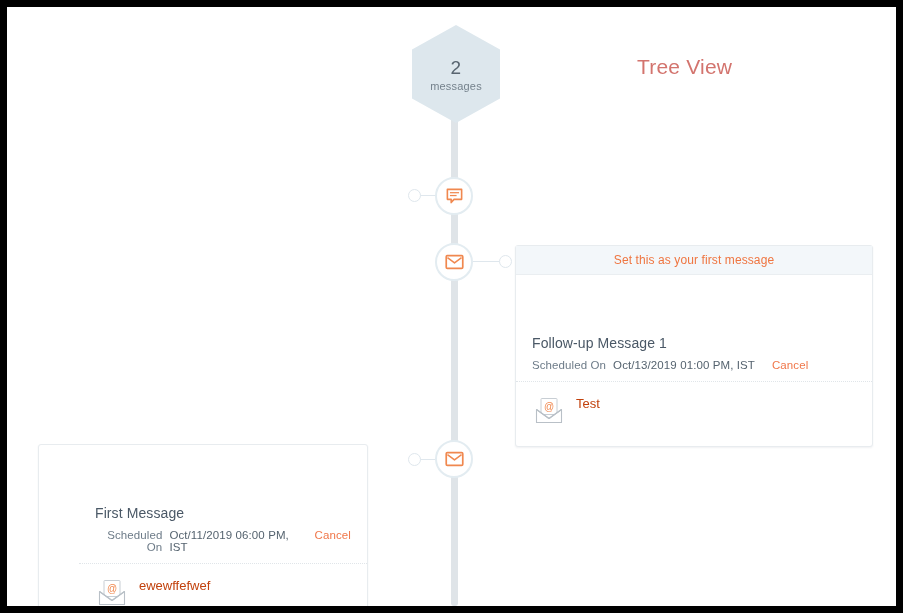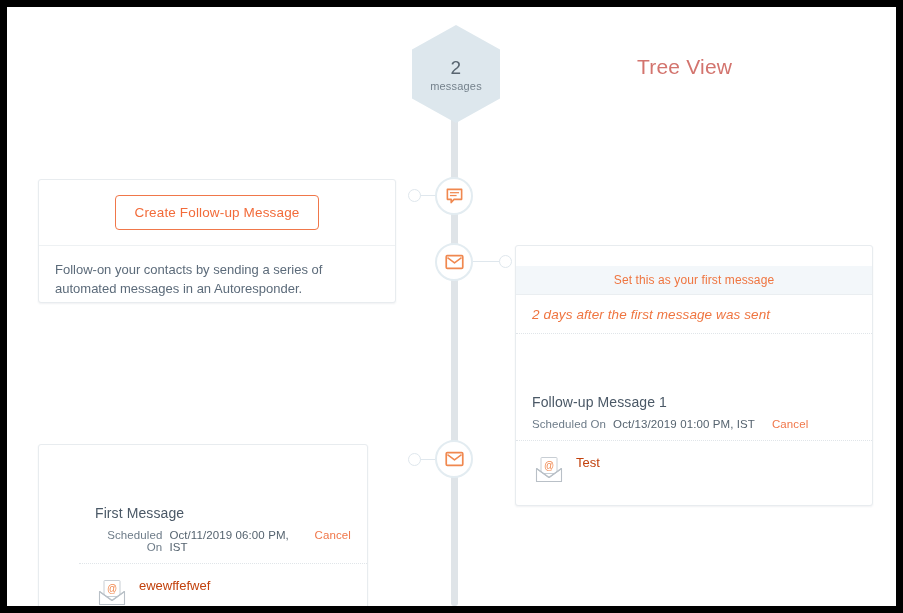--- a/index.html
+++ b/index.html
@@ -148,21 +148,20 @@
   .msg-card-head-bar {
     height: 28px;
     background: #f3f7fa;
     border-bottom: 1px solid #eaeef1;
     display: flex;
     align-items: center;
     justify-content: center;
     font-size: 12px;
     color: #ef7540;
     letter-spacing: 0.1px;
-    margin-top: 20px;
   }
   .msg-delay-row {
     padding: 12px 16px 11px 16px;
     border-bottom: 1px dotted #e0e5e9;
     font-size: 13.5px;
     font-style: italic;
     color: #ef7540;
     letter-spacing: 0.1px;
   }
   .msg-delay-row .num { margin-right: 4px; }
@@ -249,33 +248,24 @@
   <div class="endpoint" style="left:401px; top:446px;"></div>
   <div class="node" style="left:428px; top:433px;">
     <span>
       <svg width="19" height="16" viewBox="0 0 20 16">
         <rect x="1.3" y="1.3" width="17.4" height="13.4" rx="1.2" fill="none" stroke="#f0884f" stroke-width="1.8"></rect>
         <path d="M2.6 3.4 L10 9 L17.4 3.4" fill="none" stroke="#f0884f" stroke-width="1.6" stroke-linejoin="round"></path>
       </svg>
     </span>
   </div>
 
-  <div class="card" id="create-card">
-    <div class="create-btn-row">
-      <button class="create-btn">Create Follow-up Message</button>
-    </div>
-    <div class="create-desc">Follow-on your contacts by sending a series of automated messages in an Autoresponder.</div>
-  </div>
 
   <div class="card" id="followup-card">
     <div class="msg-card-head-bar">Set this as your first message</div>
 
-    <div class="msg-delay-row">
-      <span class="num">2</span><span>days after the first message was sent</span>
-    </div>
 
     <div class="msg-body">
       <div class="msg-title">Follow-up Message 1</div>
       <div class="msg-sched">
         <span class="lbl">Scheduled On</span>
         <span class="dt">Oct/13/2019 01:00 PM, IST</span>
         <span class="cancel">Cancel</span>
       </div>
     </div>
 

